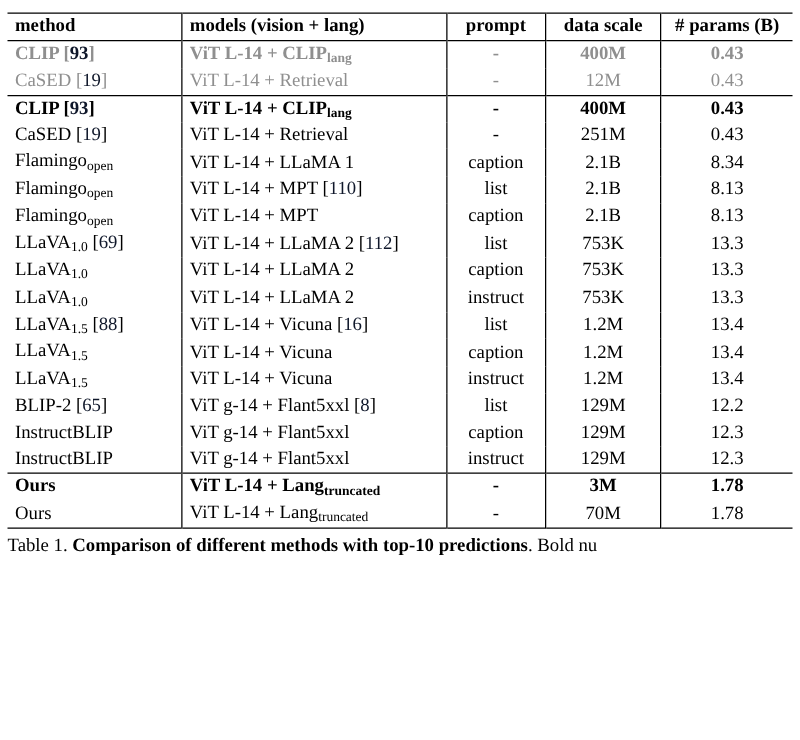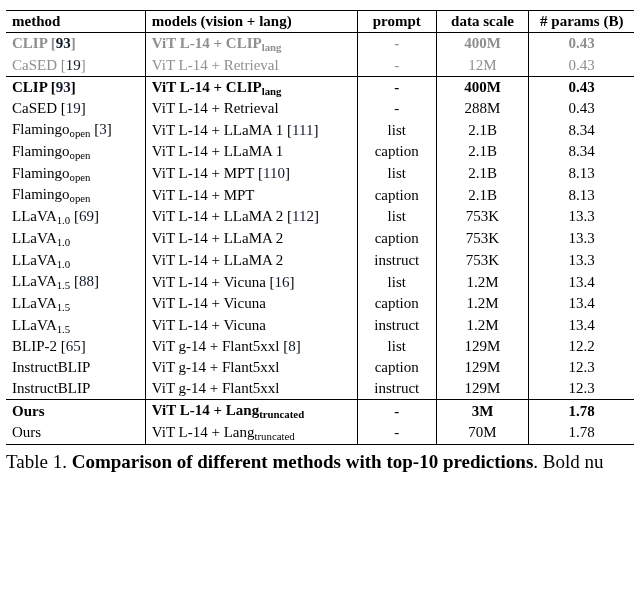--- a/index.html
+++ b/index.html
@@ -11,21 +11,21 @@
   col.c1{width:210px;}
   col.c2{width:78px;}
   col.c3{width:92px;}
   col.c4{width:104px;}
   .vline{border-left:1px solid #000;}
   .topline td,.topline th{border-top:1px solid #000;font-weight:bold;}
   .center{text-align:center;}
   a.ref{color:#0f172a;text-decoration:none;}
   .grey{color:#8f8f8f;}
   .sub{font-size:0.72em;vertical-align:-0.25em;}
-  .caption{margin-top:6px;font-size:19px;}
+  .caption{margin-top:6px;font-size:15px;}
 </style>
 </head>
 <body>
 <div class="wrap">
 
 <table>
   <colgroup>
     <col class="c0">
         <col class="c1">
         <col class="c2">
@@ -60,29 +60,22 @@
           <td>CLIP [<a class="ref">93</a>]</td>
           <td class="vline">ViT L-14 + CLIP<span class="sub">lang</span></td>
           <td class="vline center">-</td>
           <td class="vline center">400M</td>
           <td class="vline center">0.43</td>
         </tr>
         <tr>
           <td>CaSED [<a class="ref">19</a>]</td>
           <td class="vline">ViT L-14 + Retrieval</td>
           <td class="vline center">-</td>
-          <td class="vline center">288M</td>
+          <td class="vline center">251M</td>
           <td class="vline center">0.43</td>
-        </tr>
-        <tr>
-          <td>Flamingo<span class="sub">open</span> [<a class="ref">3</a>]</td>
-          <td class="vline">ViT L-14 + LLaMA 1 [<a class="ref">111</a>]</td>
-          <td class="vline center">list</td>
-          <td class="vline center">2.1B</td>
-          <td class="vline center">8.34</td>
         </tr>
         <tr>
           <td>Flamingo<span class="sub">open</span></td>
           <td class="vline">ViT L-14 + LLaMA 1</td>
           <td class="vline center">caption</td>
           <td class="vline center">2.1B</td>
           <td class="vline center">8.34</td>
         </tr>
         <tr>
           <td>Flamingo<span class="sub">open</span></td>

